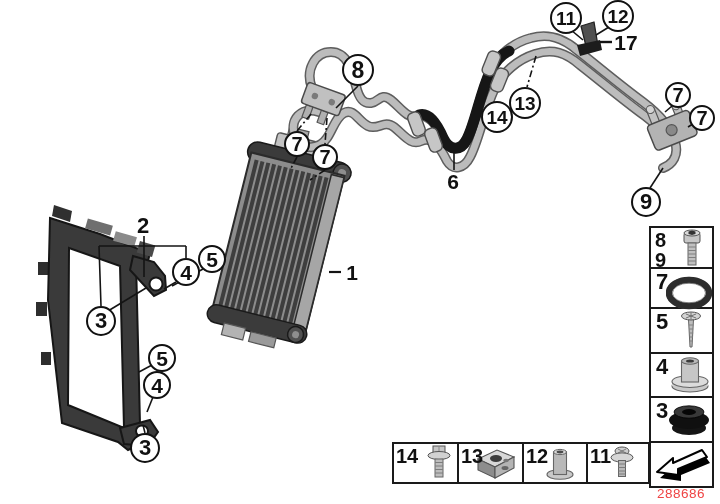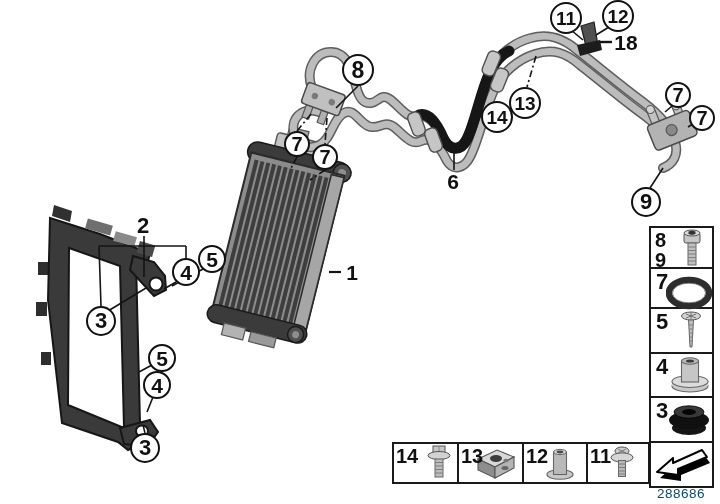--- a/index.html
+++ b/index.html
@@ -7,21 +7,21 @@
          font-family:"Liberation Sans",sans-serif;}
   .art{position:absolute;left:0;top:0;z-index:1;}
   .callout{position:absolute;z-index:4;box-sizing:border-box;background:#fff;
            border:2.5px solid #111;border-radius:50%;display:flex;align-items:center;
            justify-content:center;font-weight:bold;color:#111;line-height:1;}
   .plabel{position:absolute;z-index:4;transform:translate(-50%,-50%);font-weight:bold;
           color:#111;font-size:21px;line-height:1;}
   .lnum{position:absolute;z-index:3;font-weight:bold;color:#111;line-height:1;}
   .lnum-col{display:flex;flex-direction:column;justify-content:space-between;}
   .licon{position:absolute;z-index:2;}
-  .partnum{position:absolute;z-index:3;text-align:center;font-size:13.5px;color:#0c4a6e;
+  .partnum{position:absolute;z-index:3;text-align:center;font-size:13.5px;color:#ef4444;
            letter-spacing:0.5px;}
   .watermark{position:absolute;z-index:6;font-size:47px;font-weight:bold;
              color:rgba(172,172,172,0.5);letter-spacing:1px;pointer-events:none;line-height:1;}
 </style>
 </head>
 <body>
 
 <div class="stage">
 
   <svg class="art" width="720" height="504" viewBox="0 0 720 504">
@@ -217,16 +217,16 @@
   <div class="callout" style="left: 86px; top: 306px; height: 30px; width: 30px; font-size: 22px;">3</div>
   <div class="callout" style="left: 172px; top: 258px; height: 28px; width: 28px; font-size: 21px;">4</div>
   <div class="callout" style="left: 198px; top: 245px; height: 28px; width: 28px; font-size: 21px;">5</div>
   <div class="callout" style="left: 148px; top: 344px; height: 28px; width: 28px; font-size: 21px;">5</div>
   <div class="callout" style="left: 143px; top: 371px; height: 28px; width: 28px; font-size: 21px;">4</div>
   <div class="callout" style="left: 130px; top: 433px; height: 30px; width: 30px; font-size: 22px;">3</div>
 
   <div class="plabel" style="font-size: 22px; left: 143px; top: 226px;">2</div>
   <div class="plabel" style="left: 352px; top: 272px;">1</div>
   <div class="plabel" style="left: 453px; top: 181px;">6</div>
-  <div class="plabel" style="left: 626px; top: 42px;">18</div>
+  <div class="plabel" style="left: 626px; top: 42px;">17</div>
 
   <div class="partnum" style="left:647px;top:486px;width:68px;">288686</div>
 </div>
 
 </body></html>

